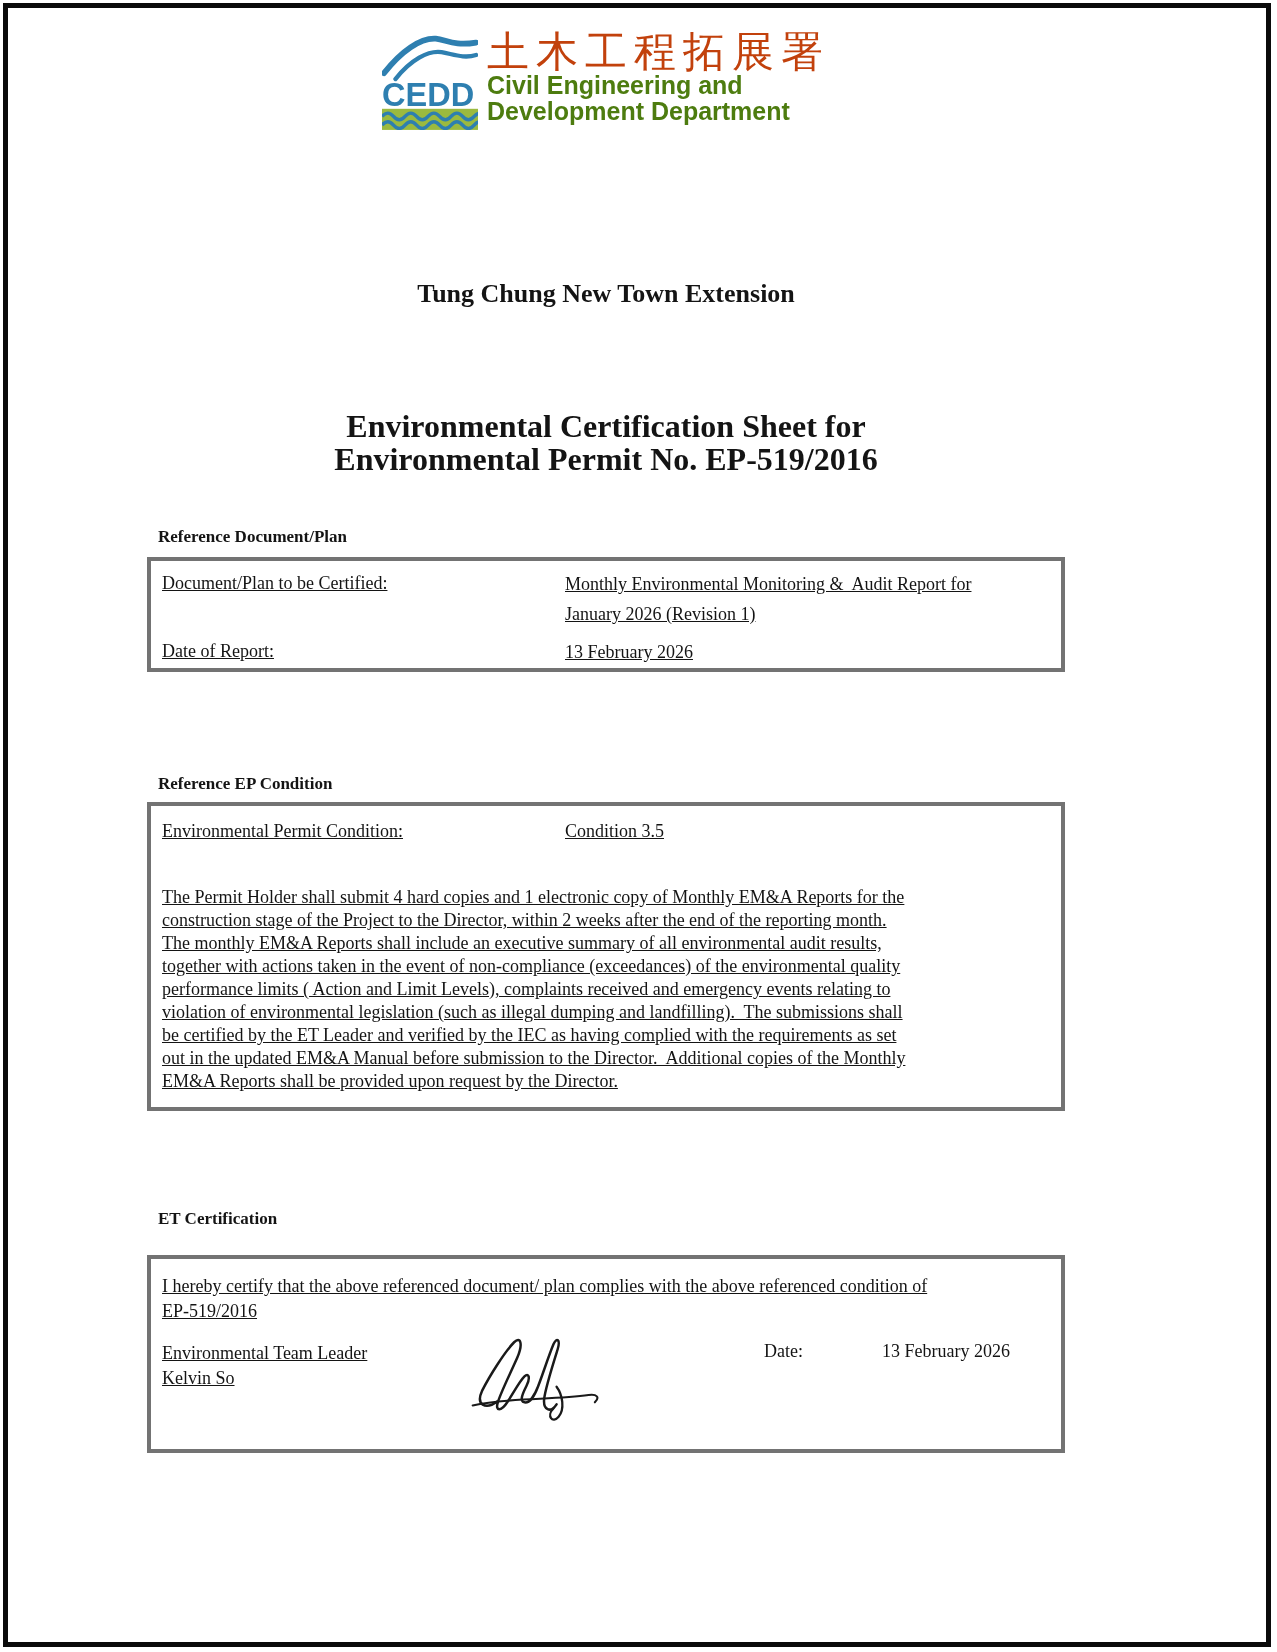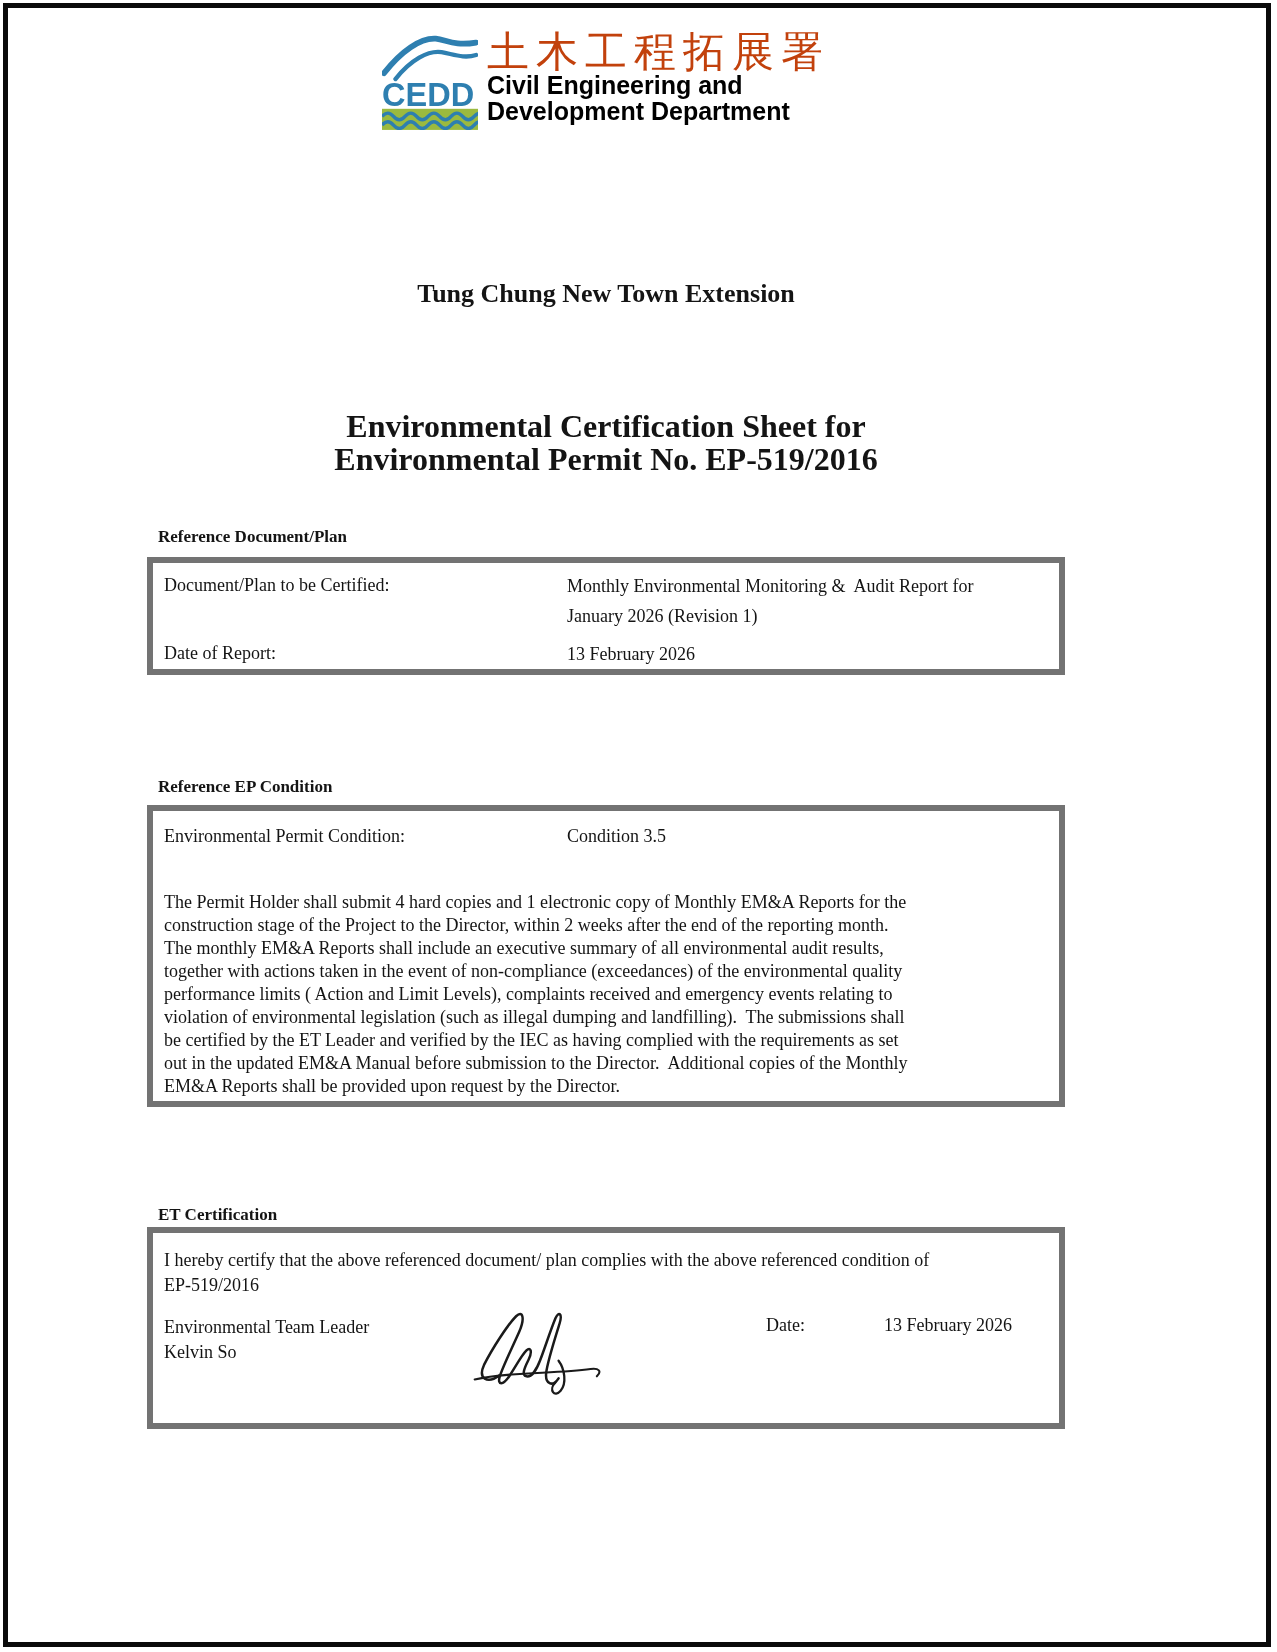--- a/index.html
+++ b/index.html
@@ -7,34 +7,34 @@
         font-family:"Liberation Serif","DejaVu Serif",serif;color:#141414;}
   .frame{position:absolute;left:3px;top:3px;right:6px;bottom:5px;border:5px solid #0a0a0a;pointer-events:none;}
   .doc{position:absolute;left:147px;top:0;width:918px;}
   
   .logo-row{margin-top:30px;height:100px;display:flex;justify-content:center;align-items:flex-start;}
   .logo-mark{width:96px;height:100px;flex:none;margin-right:9px;}
   .logo-text{padding-top:2px;}
   .logo-zh{font-family:Liberation Sans, sans-serif;font-size:42px;line-height:40px;
            letter-spacing:7px;color:#c2410c;}
   .logo-en{font-family:"Liberation Sans","DejaVu Sans",sans-serif;font-weight:bold;font-size:25px;
-           line-height:26px;color:#000000;letter-spacing:0px;}
+           line-height:26px;color:#4d7c0f;letter-spacing:0px;}
   
   .project-title{margin:150px 0 0 0;font-size:26px;line-height:28px;font-weight:bold;text-align:center;}
   .doc-title{margin-top:102px;font-size:32px;line-height:33px;font-weight:bold;text-align:center;}
   
   .sec-heading{margin:0;padding-left:11px;font-size:17px;line-height:17px;font-weight:bold;}
   .mt-h1{margin-top:52px;}
   .mt-h2{margin-top:103px;}
   .mt-h3{margin-top:99px;}
   
-  .box{box-sizing:border-box;border:6px solid #737373;background:#ffffff;}
+  .box{box-sizing:border-box;border:4px solid #737373;background:#ffffff;text-decoration:underline;}
   .box1{margin-top:12px;min-height:115px;padding:12px 12px 0 11px;}
-  .box2{margin-top:10px;min-height:292px;padding:15px 12px 3px 11px;}
-  .box3{margin-top:4px;min-height:182px;padding:15px 12px 0 11px;position:relative;}
+  .box2{margin-top:10px;min-height:292px;padding:15px 12px 14px 11px;}
+  .box3{margin-top:28px;min-height:182px;padding:15px 12px 0 11px;position:relative;}
   .kv-row{display:flex;align-items:flex-start;}
   .kv-label{flex:none;width:403px;font-size:18px;line-height:21px;}
   .kv-value{flex:1;font-size:18px;line-height:21px;white-space:pre-wrap;}
   .box1 .kv-value{line-height:30px;margin-top:-4px;}
   .box1 .row2{margin-top:12px;}
   .condition-text{margin:44px 0 0 0;font-size:18px;line-height:23px;white-space:pre-wrap;}
   .cert-statement{margin:0;font-size:18px;line-height:25px;white-space:pre-wrap;}
   .sig-area{position:relative;margin-top:17px;height:108px;}
   .signatory{font-size:18px;line-height:25px;}
   .signature{position:absolute;left:300px;top:-6px;width:156px;height:88px;}

